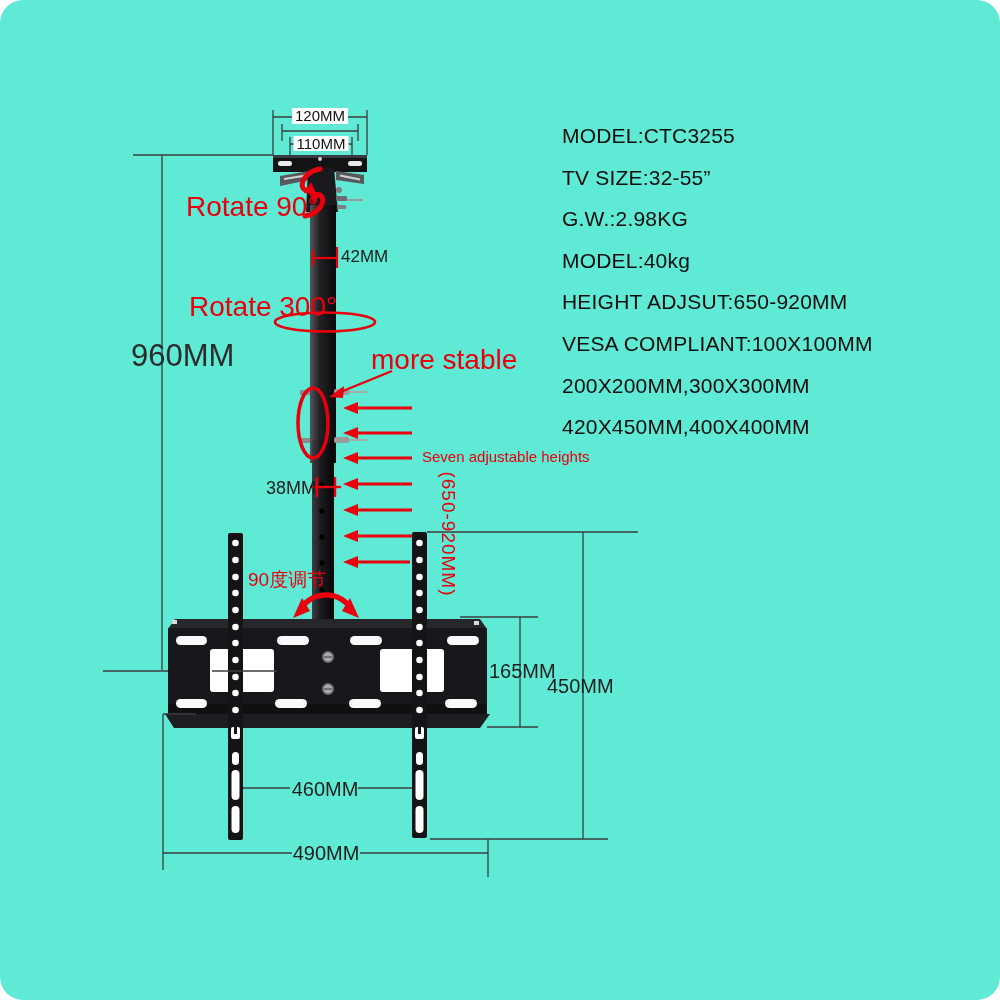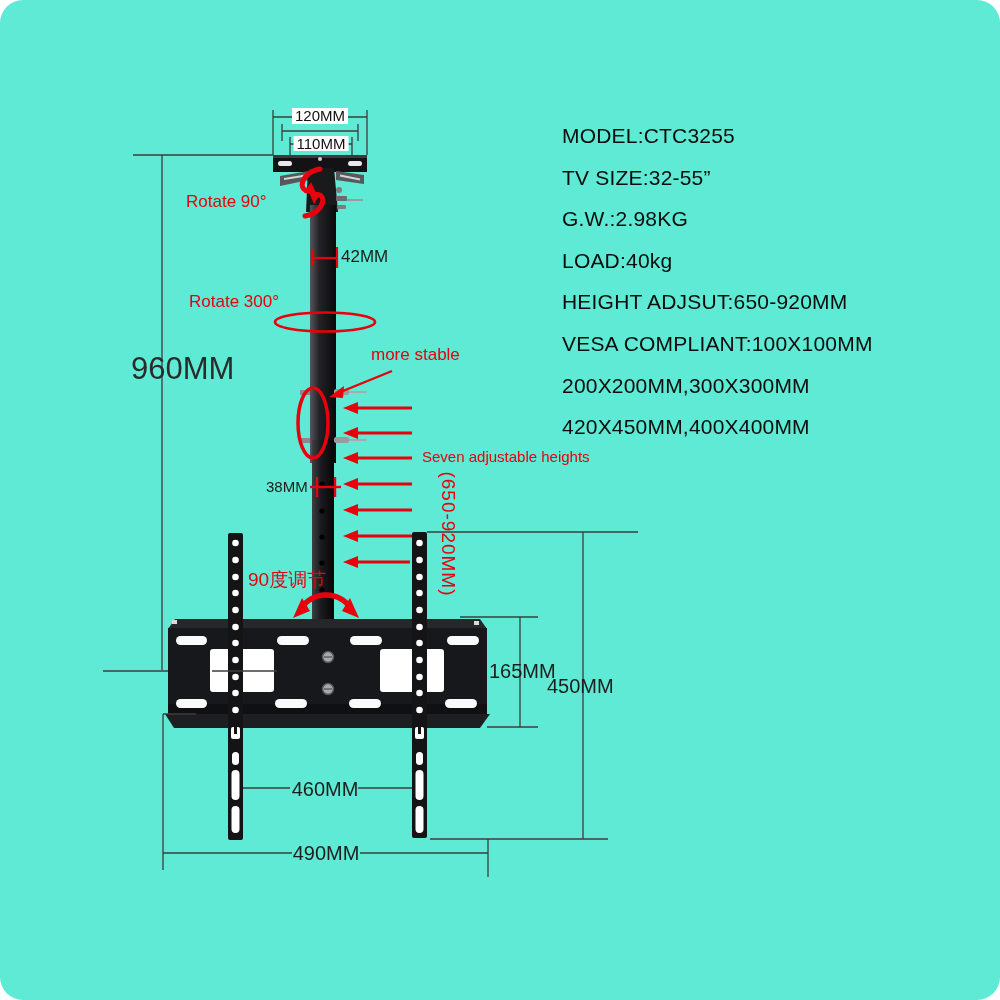--- a/index.html
+++ b/index.html
@@ -5,28 +5,28 @@
   html,body{margin:0;padding:0;background:#ffffff;}
   #stage{
     position:relative;width:1000px;height:1000px;background:#5eead4;overflow:hidden;
     font-family:"Liberation Sans",sans-serif;
     border-radius:23px;
   }
   #artwork{position:absolute;left:0;top:0;}
   .lbl{position:absolute;white-space:nowrap;color:#222;line-height:1;}
   .lbl.center{transform:translateX(-50%);}
   .red{color:#e8000d;}
-  .dim-sm{font-size:15px;color:#1d1d1d;}
+  .dim-sm{font-size:18px;color:#1d1d1d;}
   .dim-md{font-size:17px;color:#1d1d1d;}
   .dim-lg{font-size:20px;color:#1d1d1d;}
   .topdim{font-size:15px;background:#ffffff;padding:0 3px;color:#111;}
   .spec-line{position:absolute;left:562px;font-size:21px;color:#0d0d0d;letter-spacing:0.2px;}
   .rot-label{position:absolute;left:448px;top:534px;font-size:19px;
     transform:translate(-50%,-50%) rotate(90deg);letter-spacing:1px;}
-  .annot-big{font-size:17px;}
+  .annot-big{font-size:28px;}
 </style>
 </head>
 <body>
 
 <div id="stage">
 
   <svg id="artwork" width="1000" height="1000" viewBox="0 0 1000 1000">
     <defs>
       <linearGradient id="poleGrad" x1="0" y1="0" x2="1" y2="0">
         <stop offset="0" stop-color="#55565b"></stop>
@@ -241,36 +241,36 @@
     </g>
   </svg>
 
   <div class="lbl topdim center" style="left:320px;top:109px;">155MM</div>
   <div class="lbl topdim center" style="left:320px;top:108px;">120MM</div>
   <div class="lbl topdim center" style="left:321px;top:136px;">110MM</div>
 
   <div class="lbl red annot-big" style="left:186px;top:193px;">Rotate 90°</div>
   <div class="lbl dim-md" style="left:341px;top:248px;">42MM</div>
   <div class="lbl red annot-big" style="left:189px;top:293px;">Rotate 300°</div>
-  <div class="lbl" style="left:131px;top:353px;font-size:31px;color:#2b2b2b;">960MM</div>
+  <div class="lbl" style="left:131px;top:340px;font-size:31px;color:#2b2b2b;">960MM</div>
   <div class="lbl red annot-big" style="left:371px;top:346px;">more stable</div>
   <div class="lbl red" style="left:422px;top:449px;font-size:15px;text-align:right;">Seven adjustable heights</div>
   <div class="lbl dim-sm" style="left:266px;top:479px;">38MM</div>
   <div class="lbl red rot-label">(650-920MM)</div>
   <div class="lbl red" style="left:248px;top:570px;font-size:19px;">90度调节</div>
 
   <div class="lbl dim-lg" style="left:489px;top:661px;">165MM</div>
   <div class="lbl dim-lg" style="left:547px;top:676px;">450MM</div>
   <div class="lbl dim-lg center" style="left:325px;top:779px;">460MM</div>
   <div class="lbl dim-lg center" style="left:326px;top:843px;">490MM</div>
 
   <div>
     <div class="spec-line" style="top:124px;">MODEL:CTC3255</div>
     <div class="spec-line" style="top:166px;">TV SIZE:32-55”</div>
     <div class="spec-line" style="top:207px;">G.W.:2.98KG</div>
-    <div class="spec-line" style="top:249px;">LOAD:40kg</div>
+    <div class="spec-line" style="top:249px;">MODEL:40kg</div>
     <div class="spec-line" style="top:290px;text-align:center;">HEIGHT ADJSUT:650-920MM</div>
     <div class="spec-line" style="top:332px;">VESA COMPLIANT:100X100MM</div>
     <div class="spec-line" style="top:374px;">200X200MM,300X300MM</div>
     <div class="spec-line" style="top:415px;">420X450MM,400X400MM</div>
   </div>
 
 </div>
 
 </body></html>

